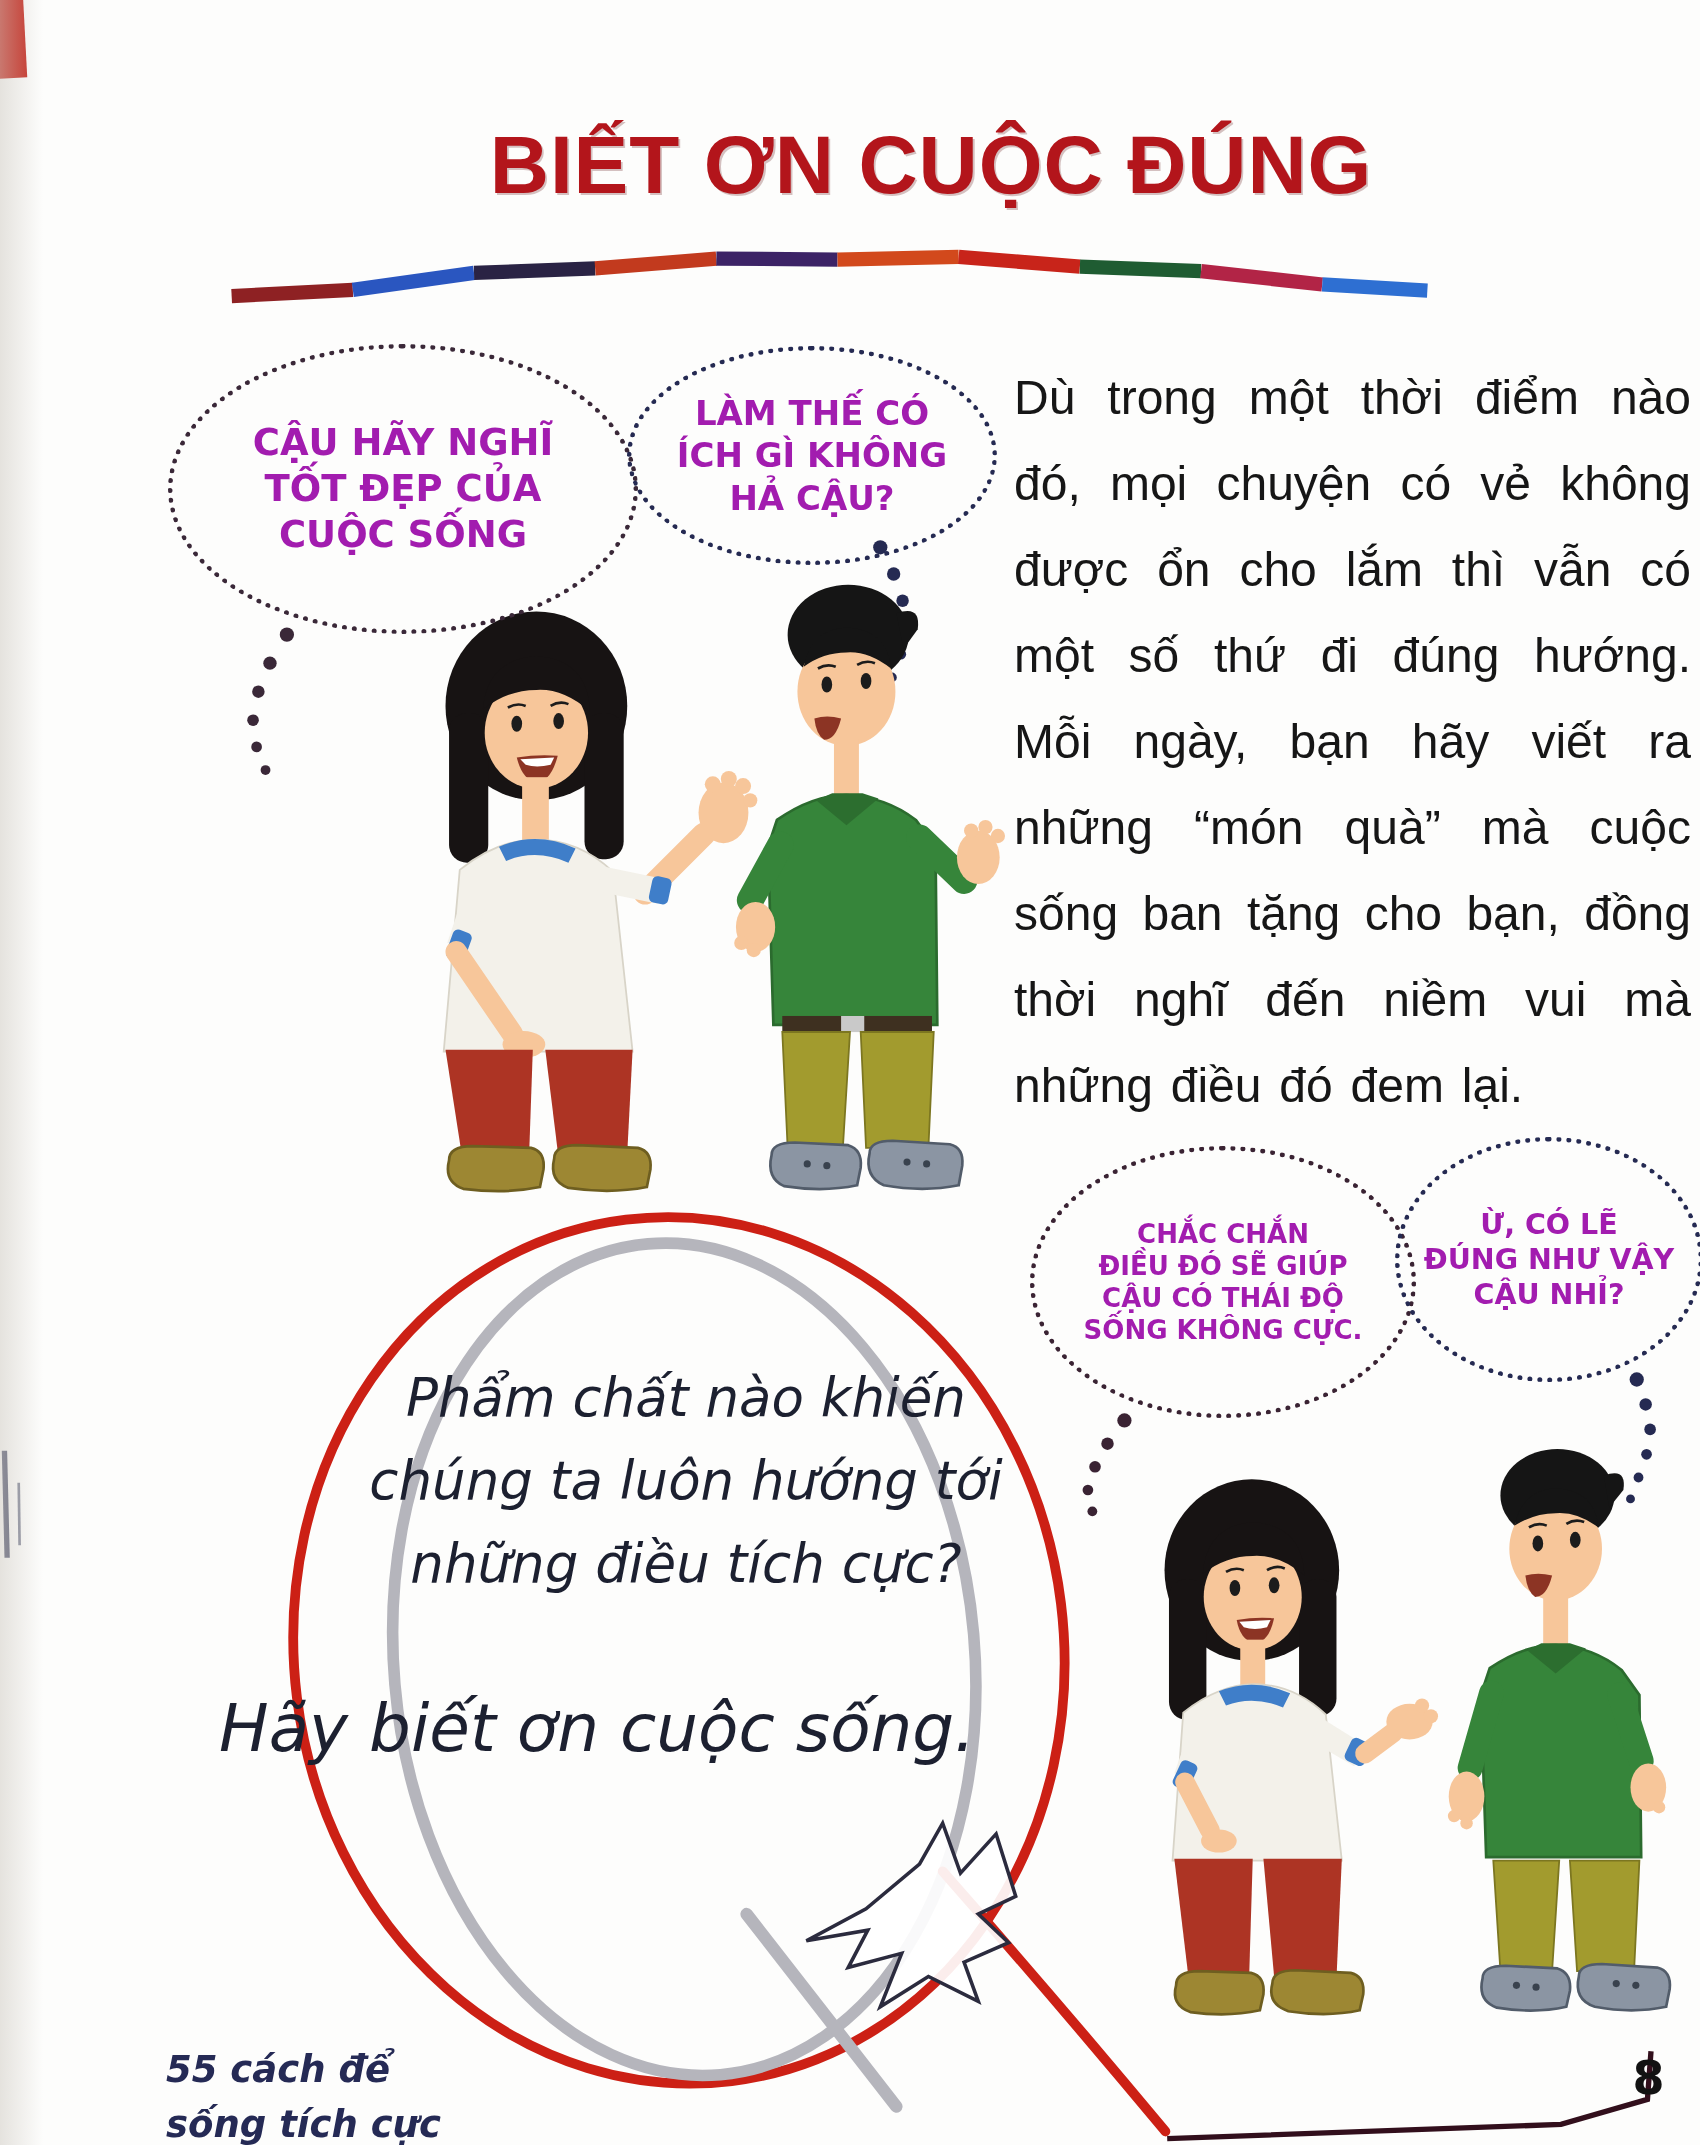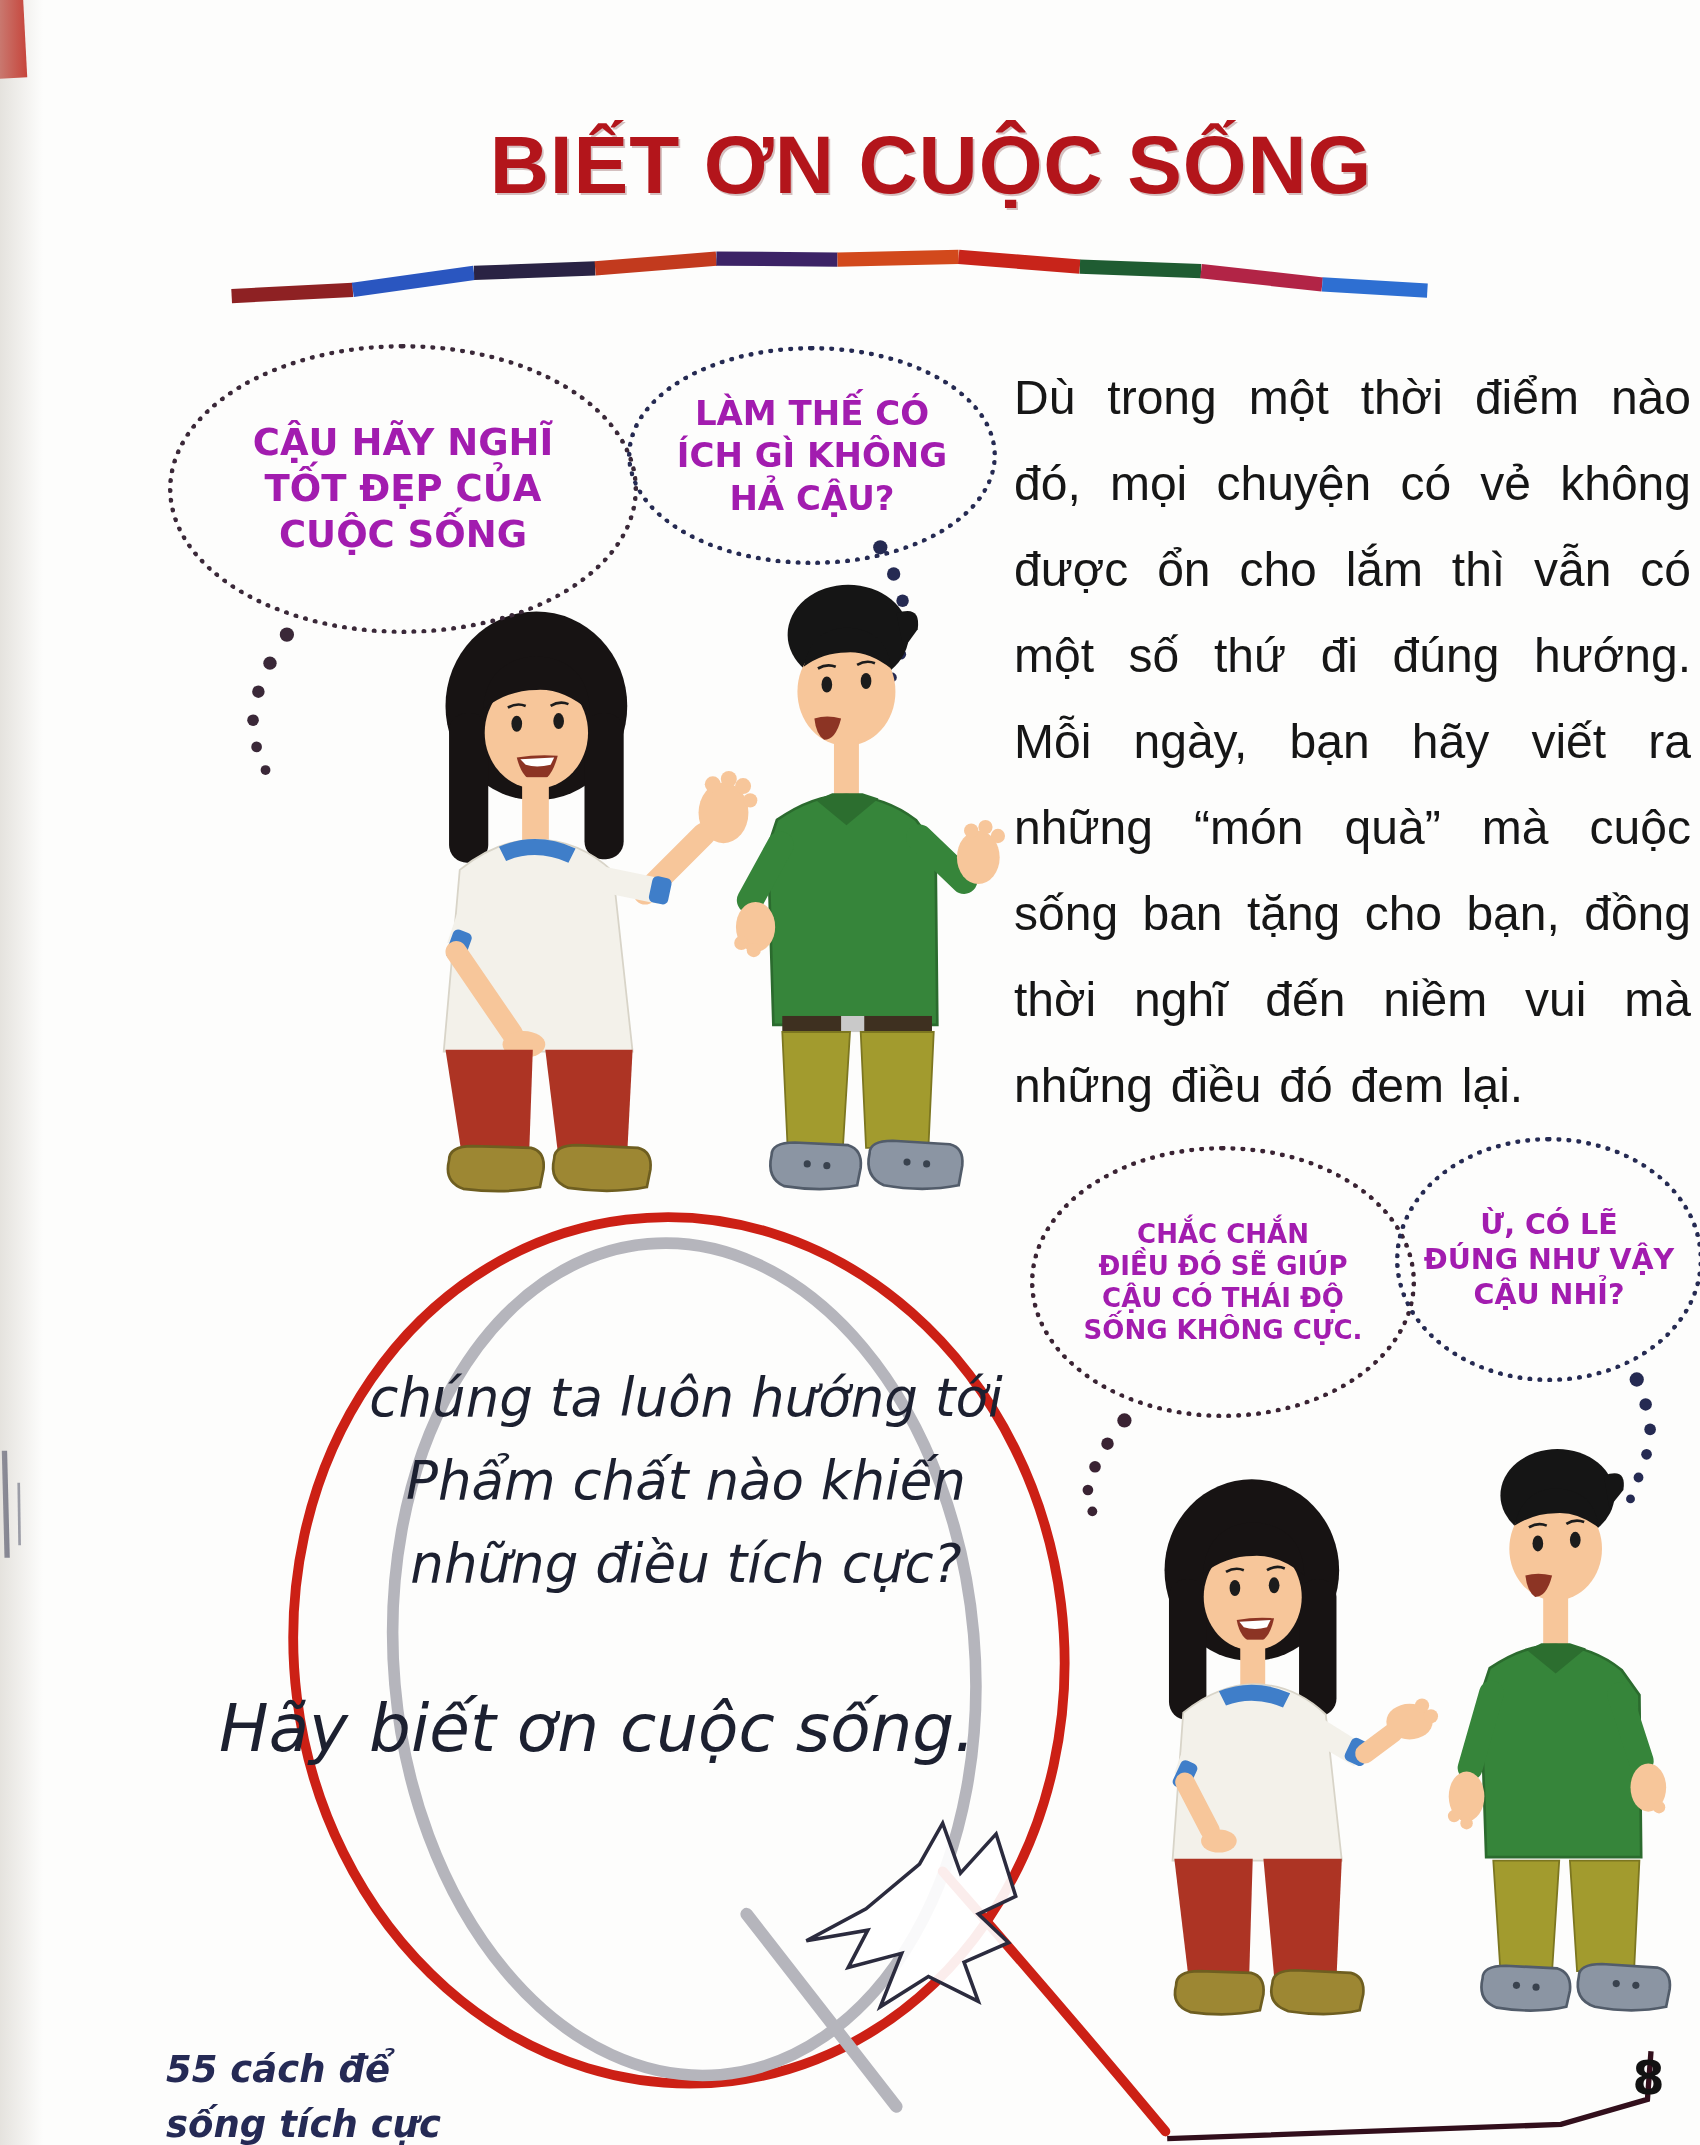--- a/index.html
+++ b/index.html
@@ -271,21 +271,21 @@
       <path d="M1772 2218 Q1772 2204 1798 2204 L1860 2208 Q1876 2212 1874 2232 L1870 2252 Q1832 2260 1790 2252 Q1766 2244 1772 2218 Z" fill="#8b95a3" stroke="#525c6a" stroke-width="3"></path>
       <circle cx="1702" cy="2228" r="4" fill="#39424e"></circle>
         <circle cx="1724" cy="2230" r="4" fill="#39424e"></circle>
       <circle cx="1814" cy="2226" r="4" fill="#39424e"></circle>
         <circle cx="1836" cy="2228" r="4" fill="#39424e"></circle>
     </g>
 
     <path d="M1310 2400 L1752 2384 L1849 2356 L1853 2302" stroke="#320f1c" stroke-width="6" fill="none"></path>
   </svg>
 
-  <div class="abs title txt">BIẾT ƠN CUỘC SỐNG</div>
+  <div class="abs title txt">BIẾT ƠN CUỘC ĐÚNG</div>
 
   <div class="abs bubble bubble1 txt">
     <div class="ln">CẬU HÃY NGHĨ</div>
     <div class="ln">TỐT ĐẸP CỦA</div>
     <div class="ln">CUỘC SỐNG</div>
   </div>
 
   <div class="abs bubble bubble2 txt">
     <div class="ln">LÀM THẾ CÓ</div>
     <div class="ln">ÍCH GÌ KHÔNG</div>
@@ -301,22 +301,22 @@
     <div class="ln">SỐNG KHÔNG CỰC.</div>
   </div>
 
   <div class="abs bubble bubble4 txt">
     <div class="ln">Ừ, CÓ LẼ</div>
     <div class="ln">ĐÚNG NHƯ VẬY</div>
     <div class="ln">CẬU NHỈ?</div>
   </div>
 
   <div class="abs question txt">
+    <div>Phẩm chất nào khiến</div>
     <div>chúng ta luôn hướng tới</div>
-    <div>Phẩm chất nào khiến</div>
     <div>những điều tích cực?</div>
   </div>
 
   <div class="abs answer txt">Hãy biết ơn cuộc sống.</div>
 
   <div class="abs series txt">
     <div>55 cách để</div>
     <div>sống tích cực</div>
   </div>
 

